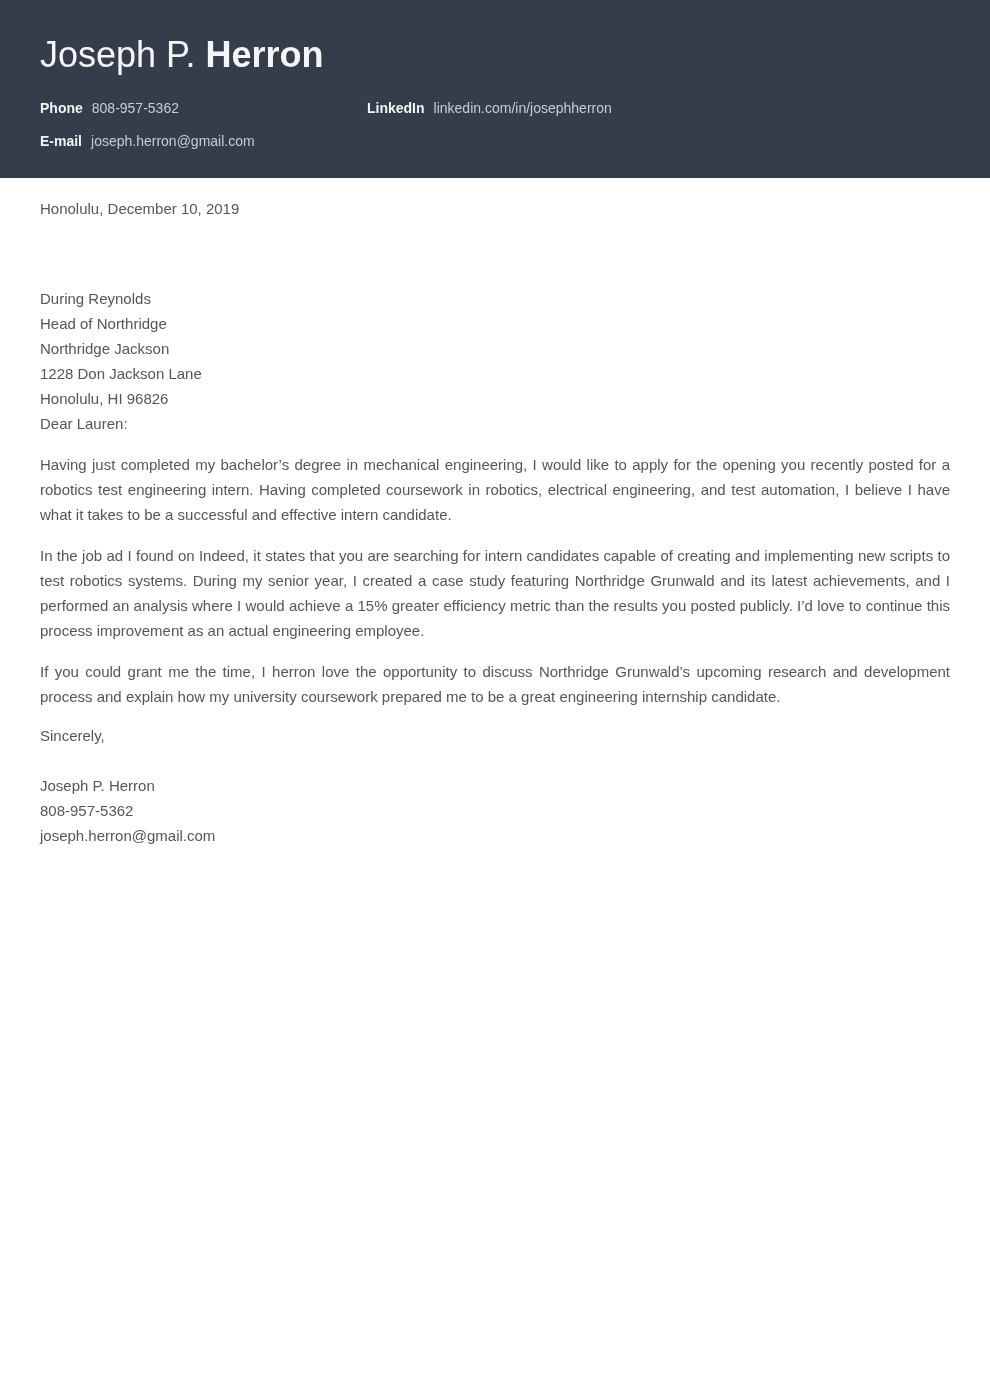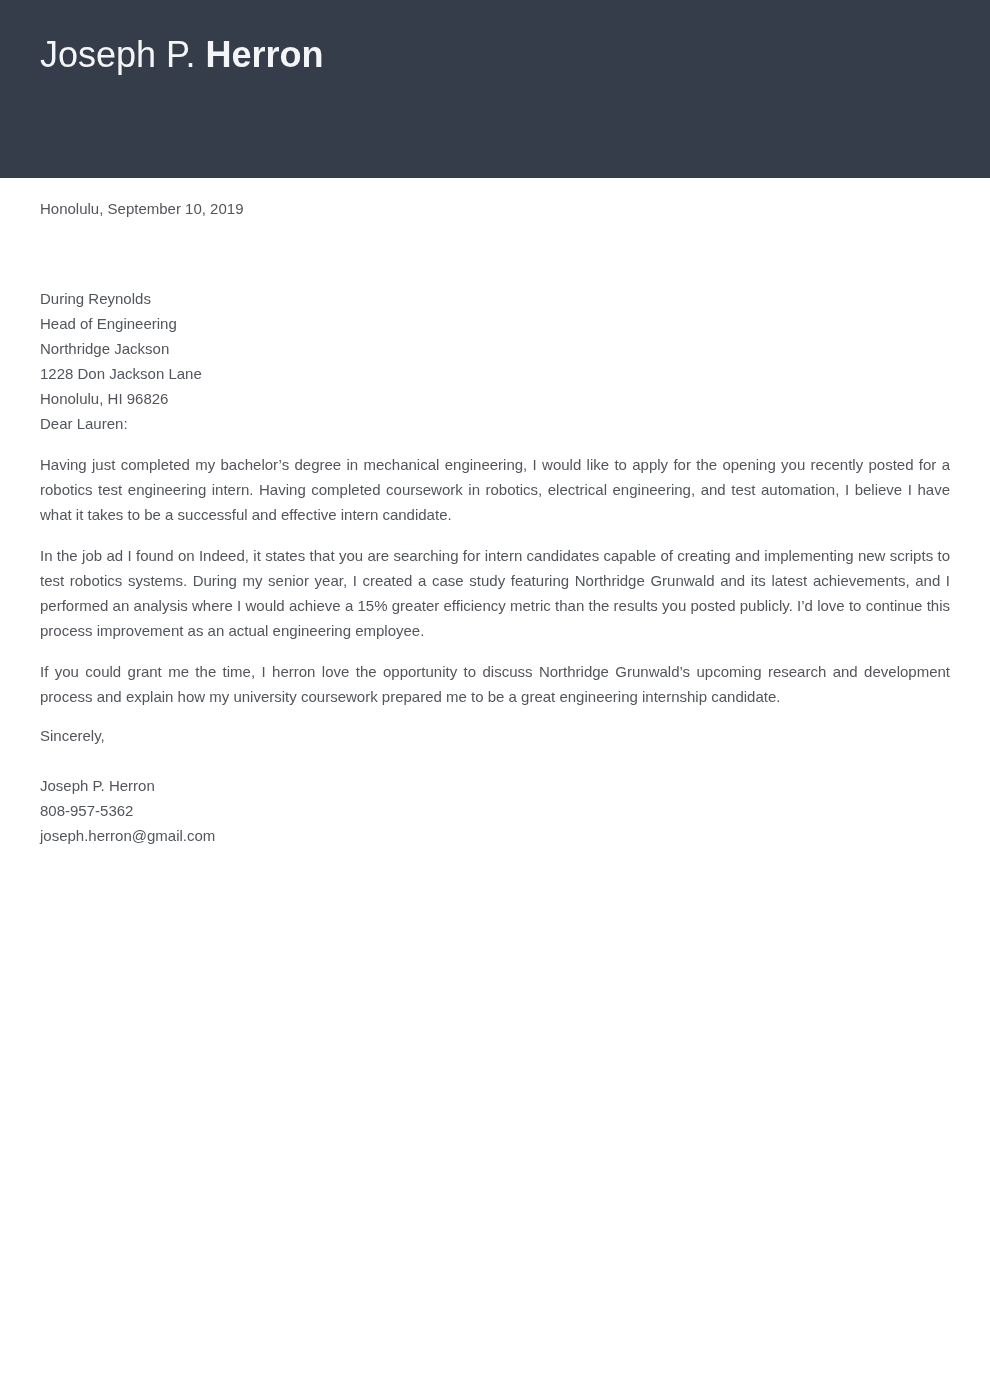--- a/index.html
+++ b/index.html
@@ -58,28 +58,39 @@
 <body>
 
 <div class="page">
 
   <div class="header">
     <div class="name">
       <span class="name-first">Joseph P.</span>
       <span class="name-last">Herron</span>
     </div>
 
+    <div class="contact-grid">
+      <div class="contact-item">
+        <span class="clabel">Phone</span><span class="cvalue">808-957-5362</span>
+      </div>
+      <div class="contact-item">
+        <span class="clabel">LinkedIn</span><span class="cvalue">linkedin.com/in/josephherron</span>
+      </div>
+      <div class="contact-item">
+        <span class="clabel">E-mail</span><span class="cvalue">joseph.herron@gmail.com</span>
+      </div>
+    </div>
   </div>
 
   <div class="letter">
-    <div class="dateline">Honolulu, September 10, 2019</div>
+    <div class="dateline">Honolulu, December 10, 2019</div>
 
     <div class="recipient">
       <div>During Reynolds</div>
-      <div>Head of Engineering</div>
+      <div>Head of Northridge</div>
       <div>Northridge Jackson</div>
       <div>1228 Don Jackson Lane</div>
       <div>Honolulu, HI 96826</div>
     </div>
 
     <div class="salutation">Dear Lauren:</div>
 
     <div class="para">Having just completed my bachelor’s degree in mechanical engineering, I would like to apply for the opening you recently posted for a robotics test engineering intern. Having completed coursework in robotics, electrical engineering, and test automation, I believe I have what it takes to be a successful and effective intern candidate.</div>
     <div class="para">In the job ad I found on Indeed, it states that you are searching for intern candidates capable of creating and implementing new scripts to test robotics systems. During my senior year, I created a case study featuring Northridge Grunwald and its latest achievements, and I performed an analysis where I would achieve a 15% greater efficiency metric than the results you posted publicly. I’d love to continue this process improvement as an actual engineering employee.</div>
     <div class="para">If you could grant me the time, I herron love the opportunity to discuss Northridge Grunwald’s upcoming research and development process and explain how my university coursework prepared me to be a great engineering internship candidate.</div>

